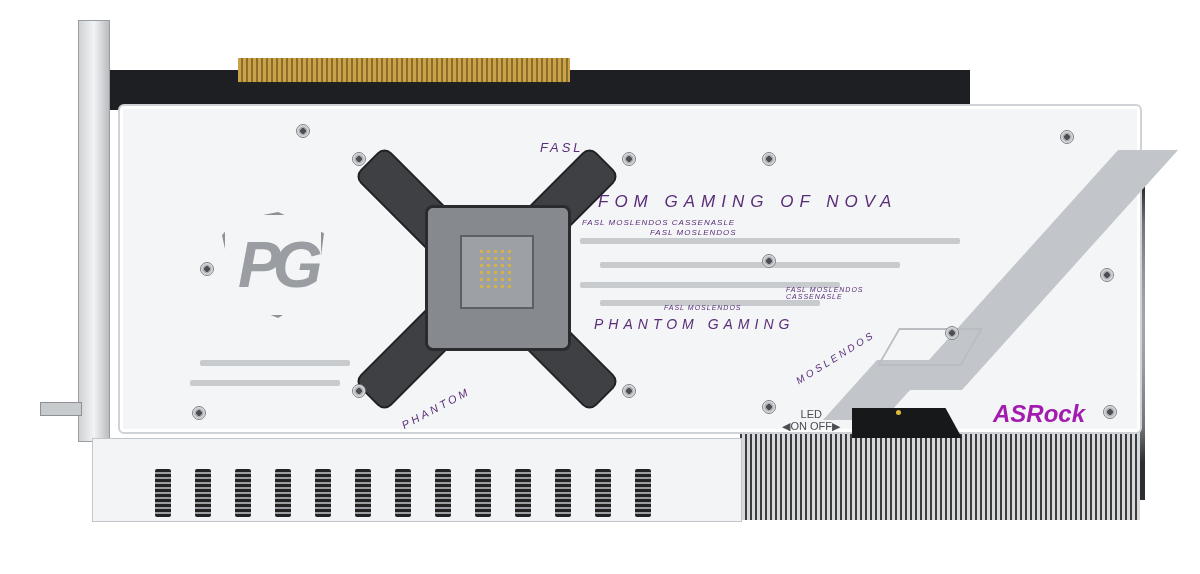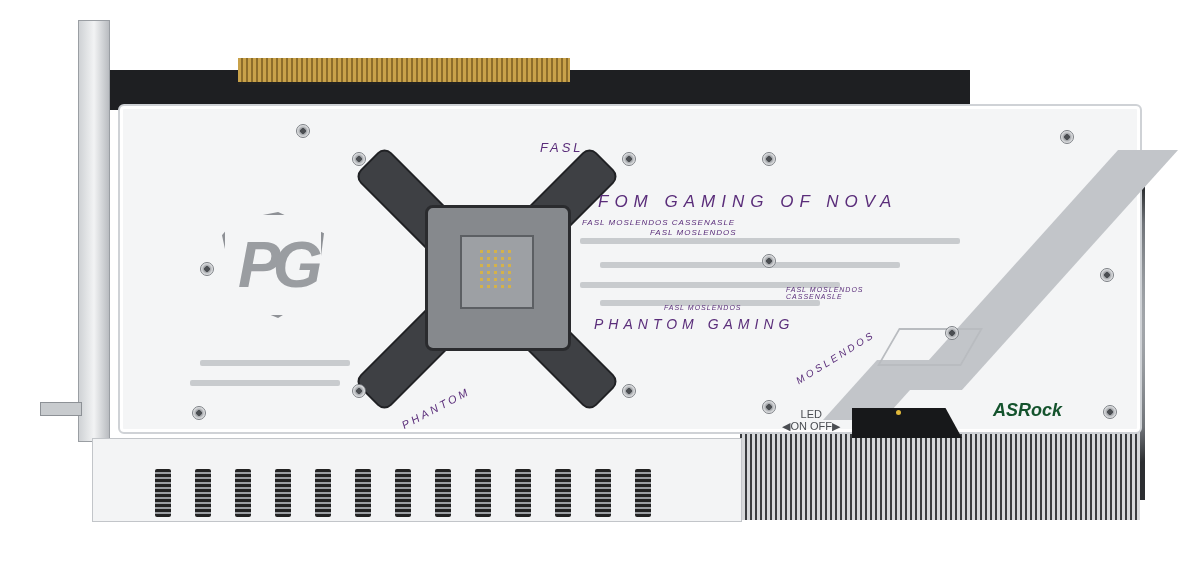--- a/index.html
+++ b/index.html
@@ -18,21 +18,21 @@
   .xarm{position:absolute;background:#3e4044;border:2px solid #202124;border-radius:10px;}
   .core{left:425px;top:205px;width:140px;height:140px;background:#86898d;border:3px solid #2a2b2e;border-radius:8px;}
   .die{left:460px;top:235px;width:70px;height:70px;background:#9da0a4;border:2px solid #5c5f63;}
   .dots{left:478px;top:248px;width:34px;height:40px;background:radial-gradient(#d4b24a 35%,transparent 40%) 0 0/7px 7px;}
   .screw{position:absolute;width:12px;height:12px;border-radius:50%;background:radial-gradient(circle,#4b4e52 0 30%,#9da0a4 35%,#e7e8ea 70%);border:1px solid #7c8085;}
   .logo-shield{left:222px;top:212px;width:96px;height:100px;border:3px solid #8e9196;clip-path:polygon(12% 8%,55% 0,100% 20%,92% 78%,55% 100%,14% 84%,0 22%);}
   .logo-text{left:238px;top:228px;font-size:64px;font-weight:bold;font-style:italic;color:#9a9da1;letter-spacing:-8px;}
   .glyph-text{color:#5a2d7a;letter-spacing:3px;font-style:italic;}
   .trace{position:absolute;height:6px;background:#c8cbce;border-radius:2px;}
   .diag{position:absolute;background:#c2c5c9;transform:skewX(-42deg);}
-  .asrock{left:993px;top:400px;font-size:18px;font-weight:bold;font-style:italic;color:#14532d;}
+  .asrock{left:993px;top:400px;font-size:24px;font-weight:bold;font-style:italic;color:#a21caf;}
   .led-label{left:782px;top:408px;font-size:11px;color:#4a4d52;line-height:12px;text-align:center;}
   .switch{left:852px;top:408px;width:110px;height:30px;background:#17181a;clip-path:polygon(0 0,85% 0,100% 100%,0 100%);}
   .switch-dot{left:896px;top:410px;width:5px;height:5px;border-radius:50%;background:#e0b83a;}
   .window{left:888px;top:328px;width:80px;height:34px;border:2px solid #b9bcc0;transform:skewX(-30deg);}
 </style>
 </head>
 <body>
 
 <div class="abs bracket"></div>
 <div class="abs bracket-tab"></div>

